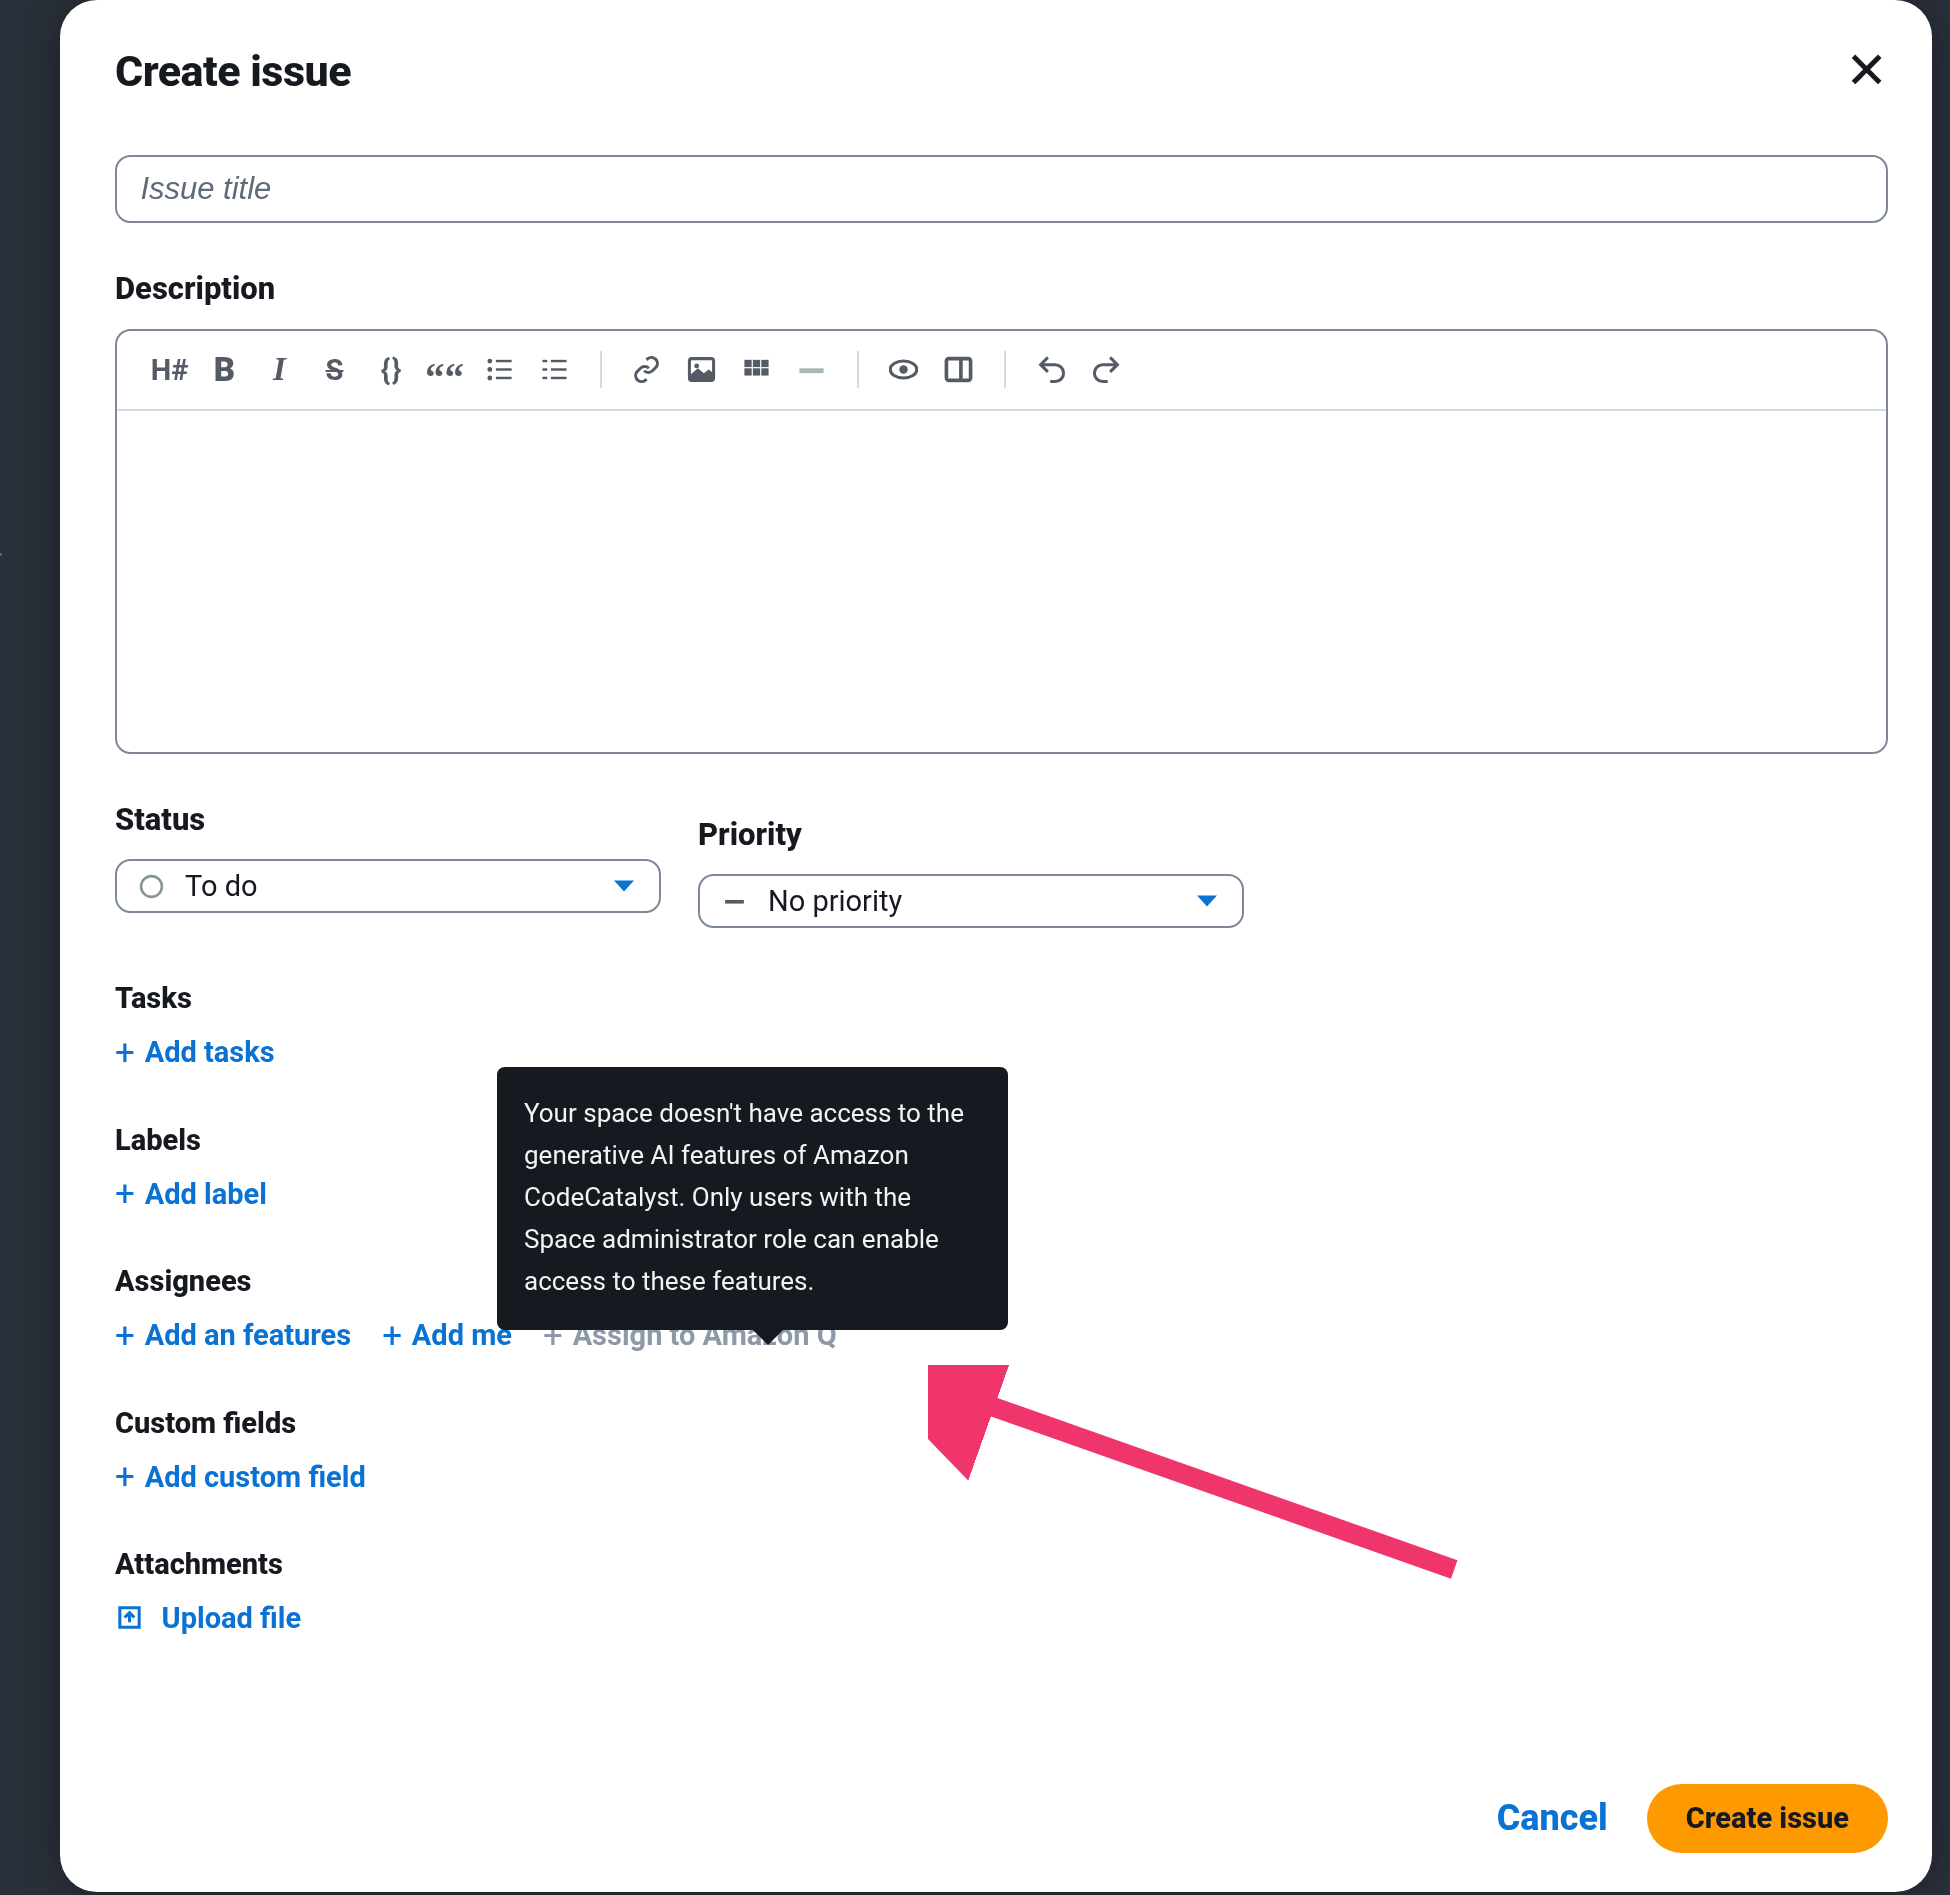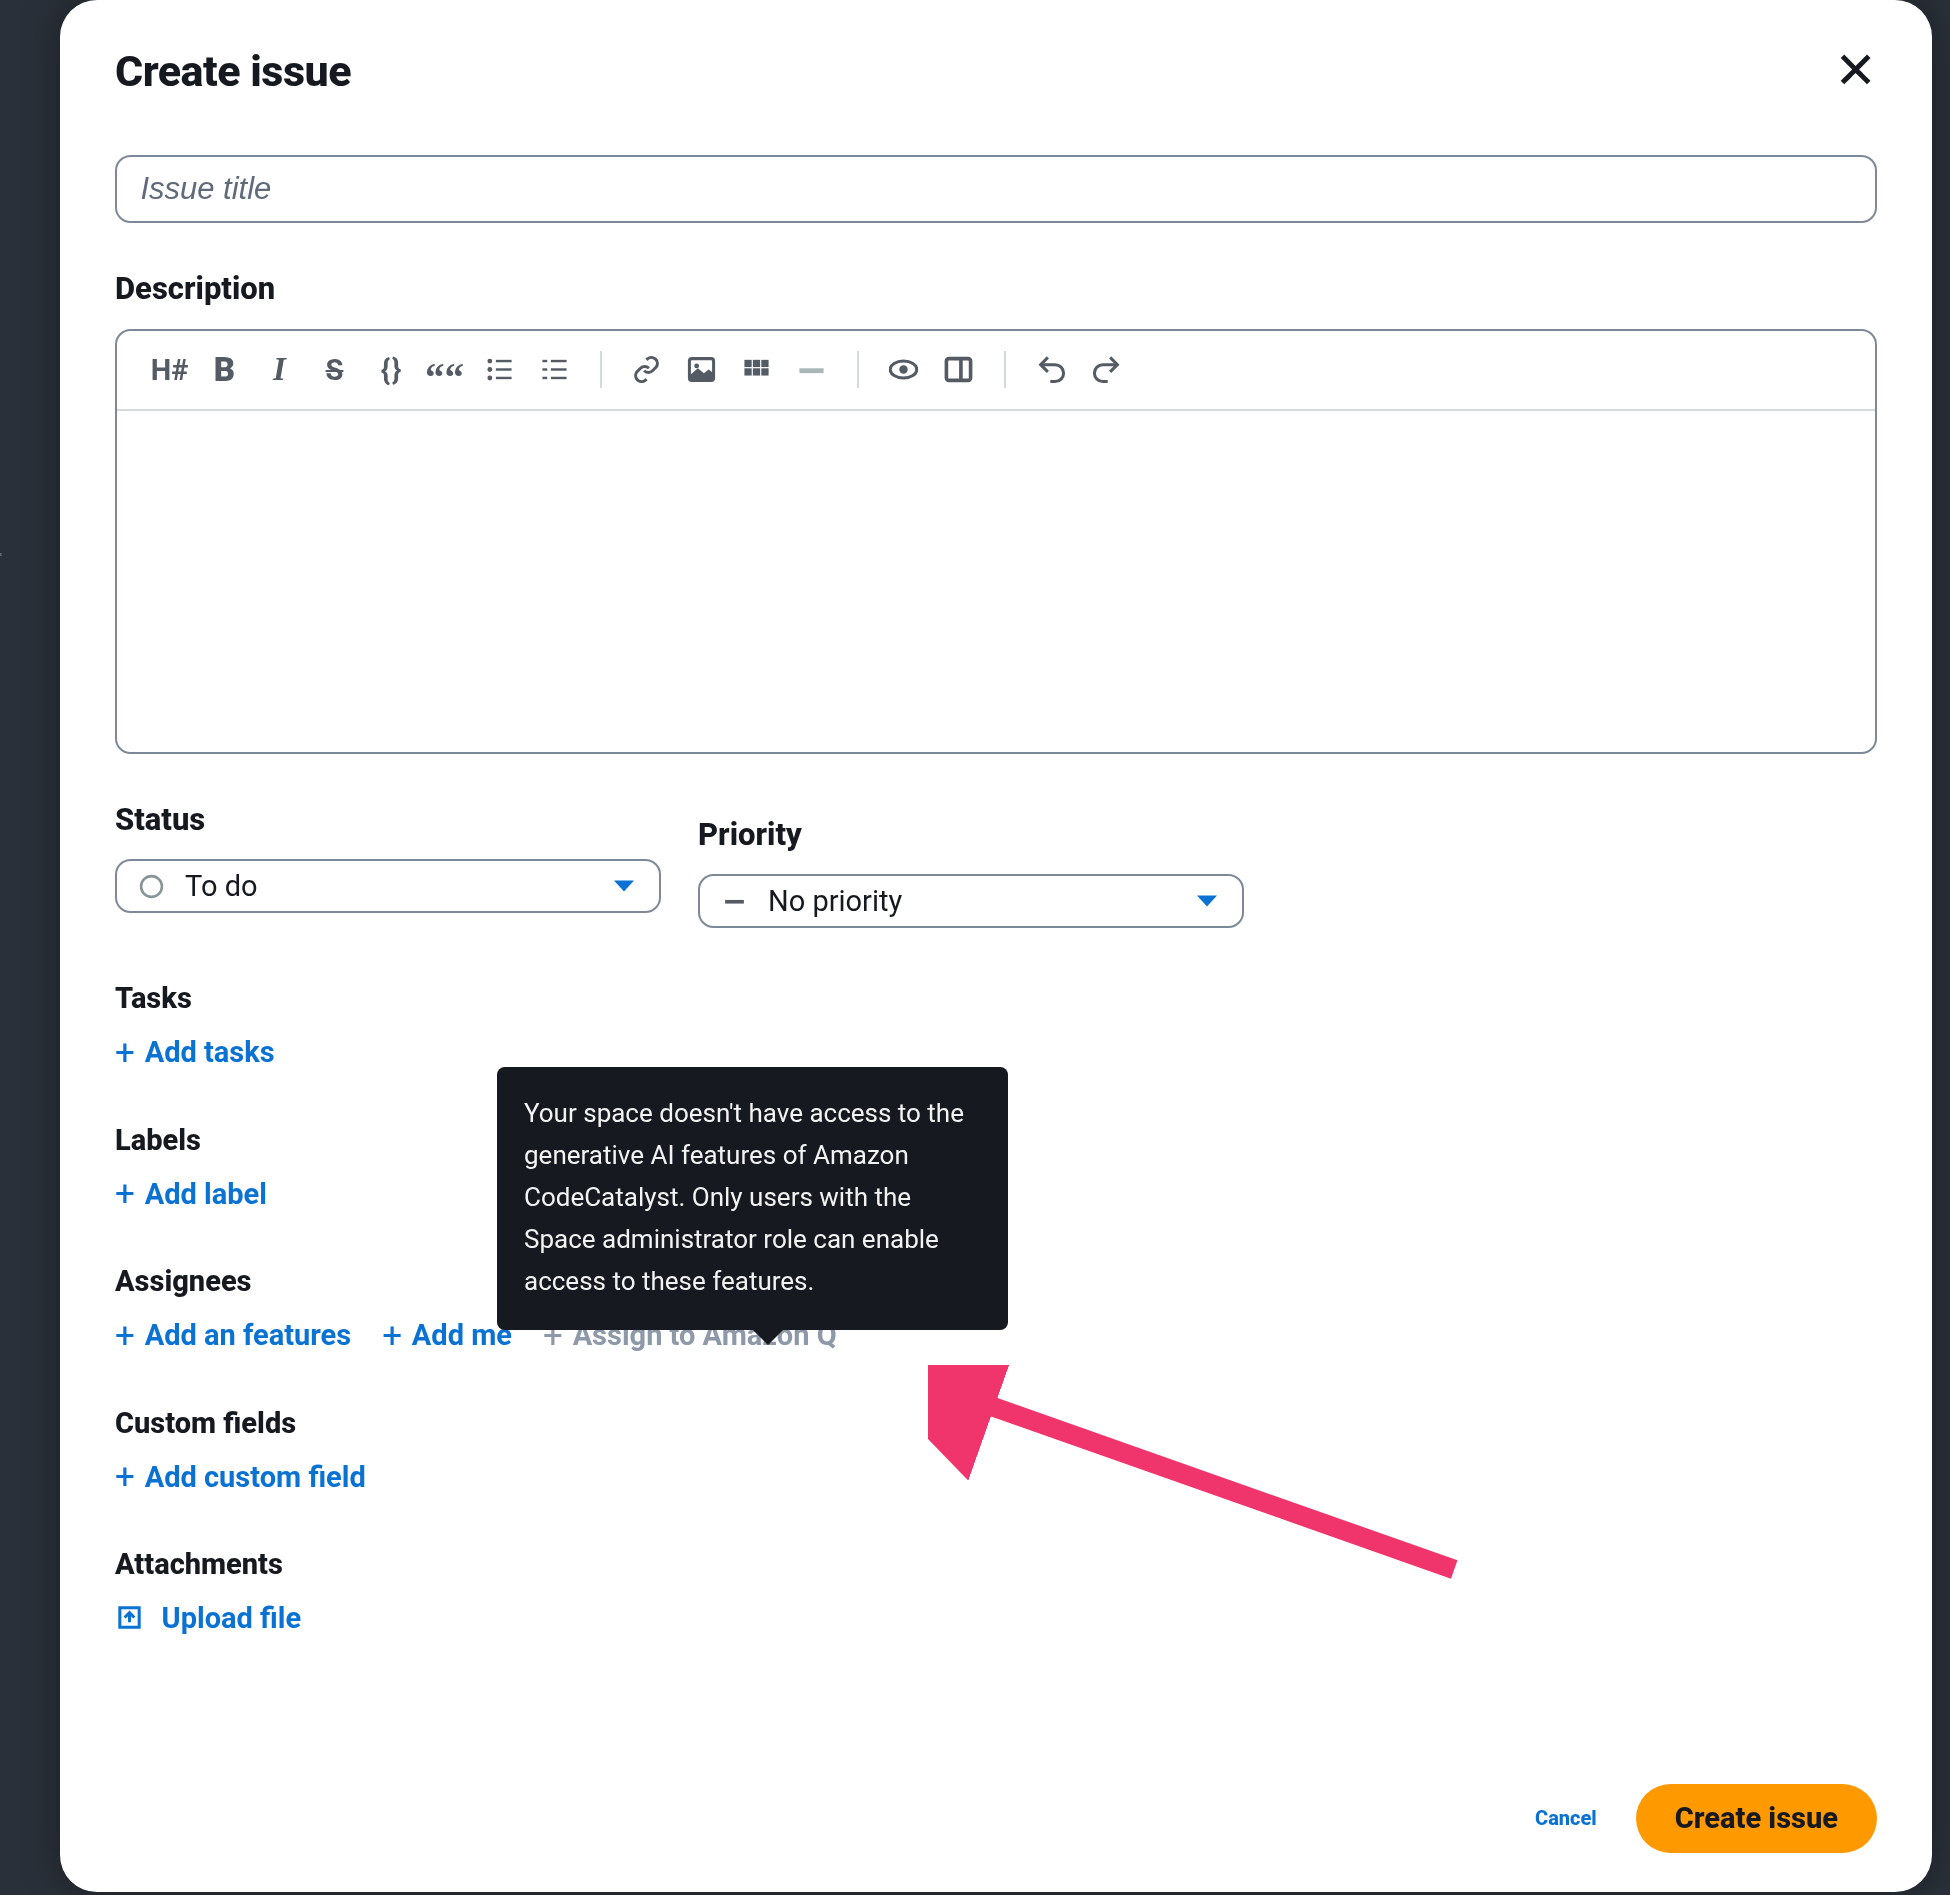--- a/index.html
+++ b/index.html
@@ -29,21 +29,21 @@
 
 .modal {
   position: absolute;
   top: 0;
   left: 60px;
   width: 1872px;
   height: 1892px;
   background: #ffffff;
   border-radius: 37px;
   box-shadow: 0 0 39px rgba(0,0,0,0.35);
-  padding: 45px 55px 39px 55px;
+  padding: 45px 44px 39px 55px;
   display: flex;
   flex-direction: column;
 }
 
 .modal-header {
   display: flex;
   justify-content: space-between;
   align-items: center;
   margin-bottom: 59px;
 }
@@ -220,21 +220,21 @@
 .footer {
   margin-top: auto;
   display: flex;
   justify-content: flex-end;
   align-items: center;
   gap: 39px;
   padding-top: 39px;
 }
 .btn-cancel {
   color: #0972d3;
-  font-size: 20px;
+  font-size: 36px;
   font-weight: 800;
   cursor: pointer;
 }
 .btn-primary {
   background: #ff9900;
   color: #16191f;
   font-size: 29px;
   font-weight: 800;
   padding: 17.6px 39px;
   border-radius: 39px;

